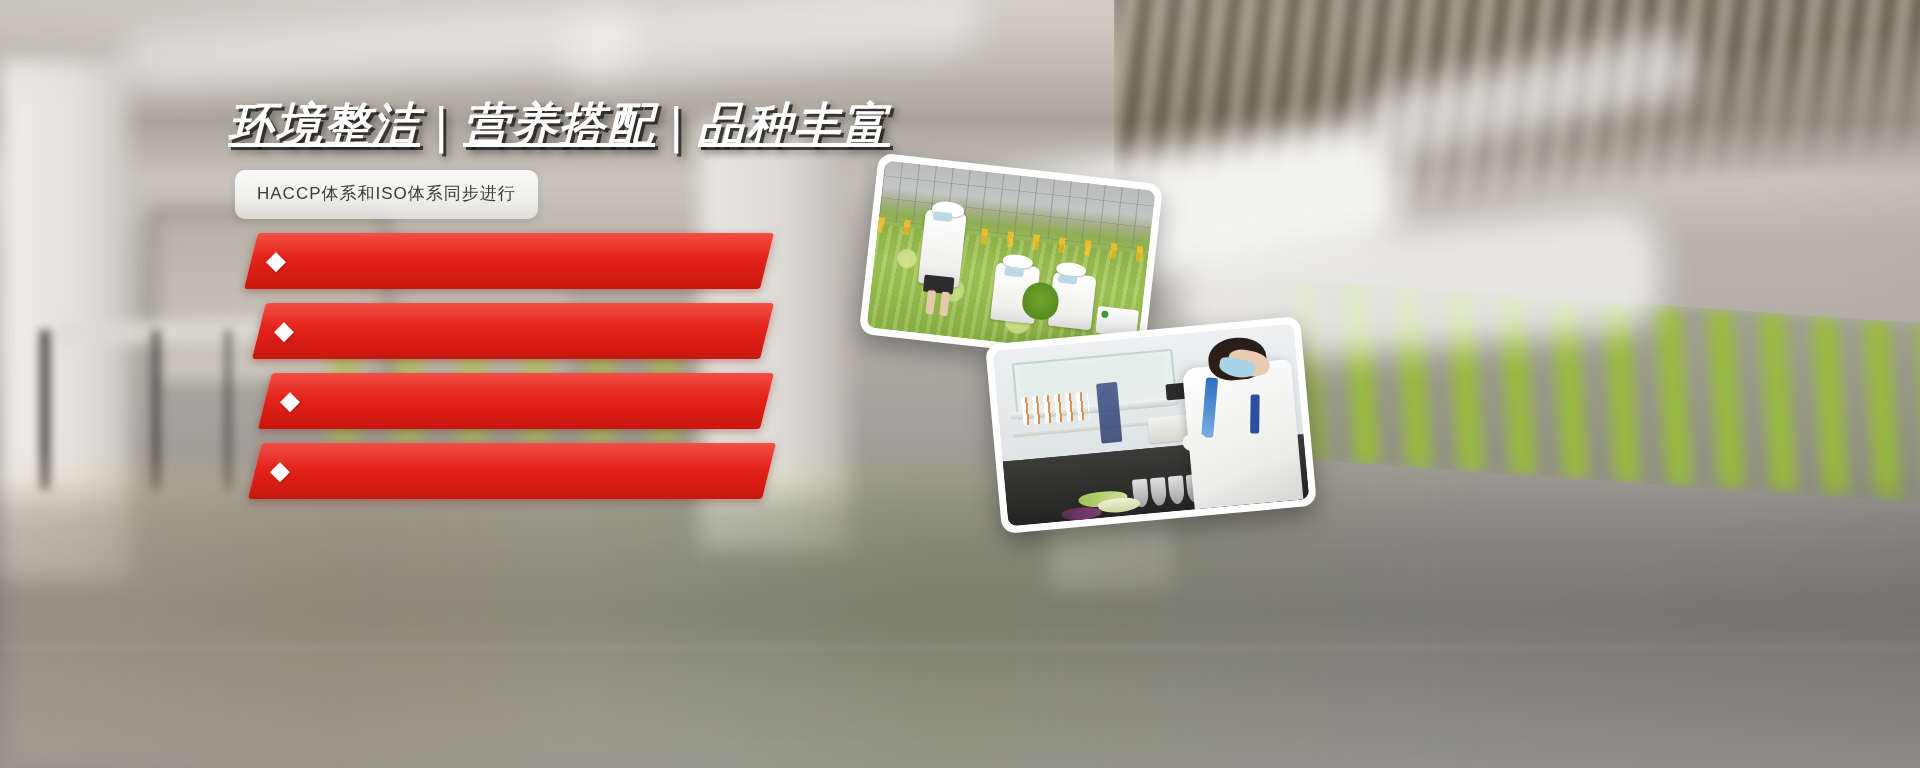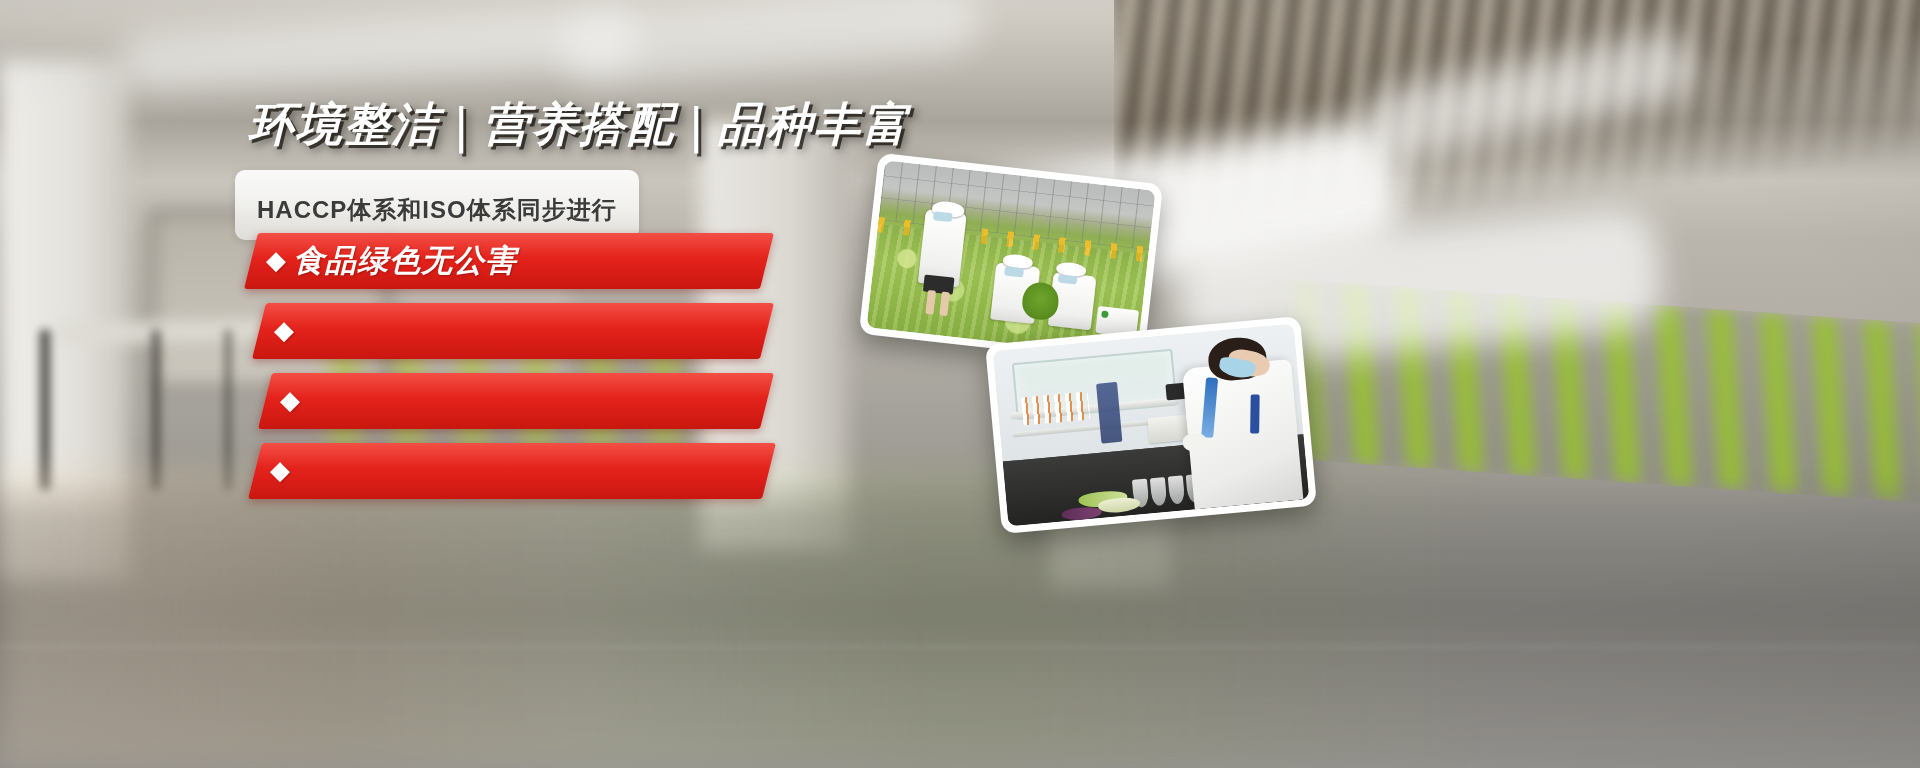--- a/index.html
+++ b/index.html
@@ -76,39 +76,39 @@
       linear-gradient(90deg, rgba(200,60,40,.16) 8%, rgba(200,60,40,0) 36%),
       linear-gradient(90deg, rgba(150,190,45,.16) 52%, rgba(150,190,45,0) 78%);
   }
   .floor-seam{position:absolute;left:0;right:0;bottom:120px;height:2px;background:rgba(255,255,255,.16);filter:blur(3px);}
   .vignette{position:absolute;inset:0;background:radial-gradient(120% 100% at 42% 45%, rgba(0,0,0,0) 45%, rgba(0,0,0,.18) 100%);}
 
   
   .content{position:absolute;inset:0;}
 
   .headline{
-    position:absolute;left:248px;top:98px;
+    position:absolute;left:228px;top:98px;
     font-size:46px;line-height:1;font-weight:700;font-style:italic;
     color:#ffffff;letter-spacing:2px;white-space:nowrap;
     text-shadow: 3px 3px 0 rgba(25,20,15,.75), 5px 5px 9px rgba(0,0,0,.45);
+    text-decoration: underline;
   }
   .headline .sep{
     display:inline-block;color:#ffffff;font-weight:400;
     transform:translateY(2px);
     margin:0 14px;font-size:50px;
   }
 
   .haccp{
     position:absolute;left:235px;top:170px;
-    padding:24px 22px 14px 22px;
+    padding:12px 22px 14px 22px;
     border-radius:10px;
     background:linear-gradient(180deg, rgba(255,255,255,.90) 0%, rgba(248,248,246,.86) 55%, rgba(232,231,227,.80) 100%);
-    color:#3b3b3b;font-size:24px;letter-spacing:1px;white-space:nowrap;
+    color:#3b3b3b;font-size:17px;letter-spacing:1px;white-space:nowrap;
     box-shadow:0 2px 8px rgba(0,0,0,.12);
-    font-weight:bold;
   }
 
   .bars{position:absolute;left:0;top:233px;}
   .bar{
     position:relative;
     height:56px;
     margin-bottom:14px;
     display:flex;align-items:center;
   }
   .bar .shape{
@@ -240,21 +240,20 @@
     </div>
 
     <div class="haccp">HACCP体系和ISO体系同步进行</div>
 
     <div class="bars">
 
       <div class="bar bar1">
         <div class="shape"></div>
         <div class="txt">
           <span class="dia">◆</span>
-          <span>食品绿色无公害</span>
         </div>
       </div>
 
       <div class="bar bar2">
         <div class="shape"></div>
         <div class="txt">
           <span class="dia">◆</span>
         </div>
       </div>
 

